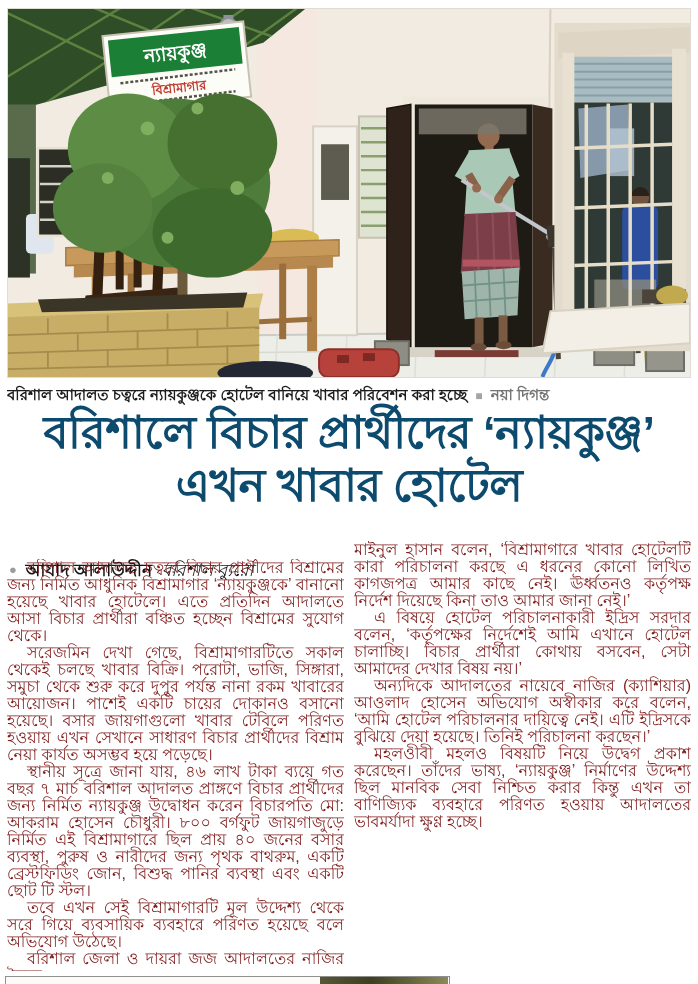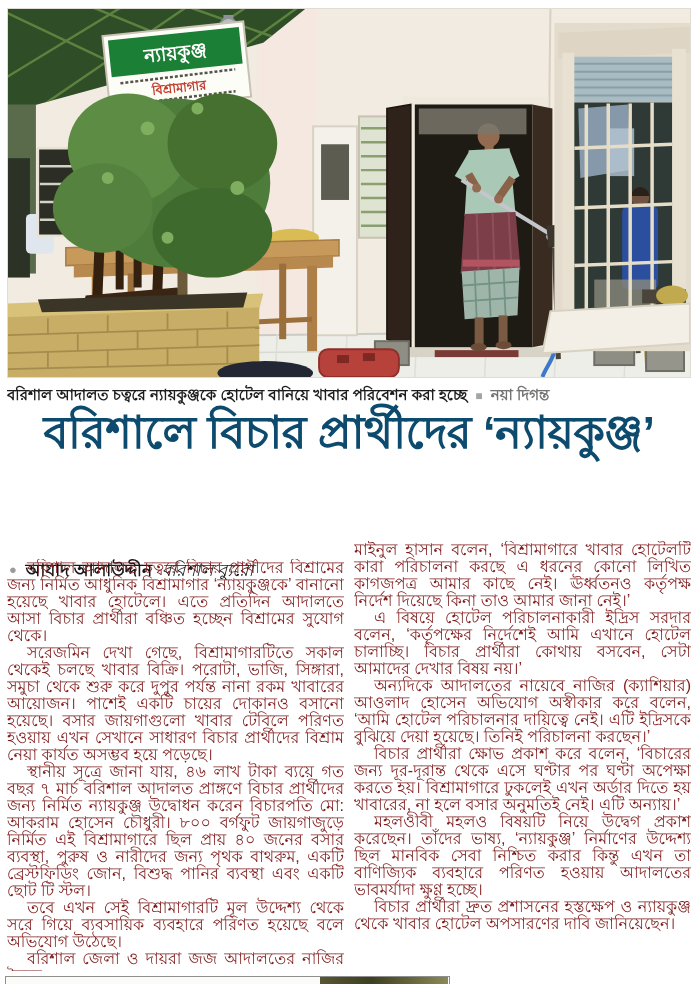--- a/index.html
+++ b/index.html
@@ -312,41 +312,40 @@
   </figure>
 
   <div class="caption">
     <span>বরিশাল আদালত চত্বরে ন্যায়কুঞ্জকে হোটেল বানিয়ে খাবার পরিবেশন করা হচ্ছে</span>
     <span class="sep">■</span>
     <span class="credit">নয়া দিগন্ত</span>
   </div>
 
   <h1 class="headline">
     <span>বরিশালে বিচার প্রার্থীদের ‘ন্যায়কুঞ্জ’</span><br>
+    <span>এখন খাবার হোটেল</span>
   </h1>
 
   <div class="byline">
     <span class="dot">●</span>
     <span class="author">আযাদ আলাউদ্দীন</span>
     <span class="bureau">বরিশাল ব্যুরো</span>
   </div>
 
   <div class="col col-left">
       <p>বরিশাল আদালত চত্বরে বিচার প্রার্থীদের বিশ্রামের জন্য নির্মিত আধুনিক বিশ্রামাগার ‘ন্যায়কুঞ্জকে’ বানানো হয়েছে খাবার হোটেলে। এতে প্রতিদিন আদালতে আসা বিচার প্রার্থীরা বঞ্চিত হচ্ছেন বিশ্রামের সুযোগ থেকে।</p>
       <p>সরেজমিন দেখা গেছে, বিশ্রামাগারটিতে সকাল থেকেই চলছে খাবার বিক্রি। পরোটা, ভাজি, সিঙ্গারা, সমুচা থেকে শুরু করে দুপুর পর্যন্ত নানা রকম খাবারের আয়োজন। পাশেই একটি চায়ের দোকানও বসানো হয়েছে। বসার জায়গাগুলো খাবার টেবিলে পরিণত হওয়ায় এখন সেখানে সাধারণ বিচার প্রার্থীদের বিশ্রাম নেয়া কার্যত অসম্ভব হয়ে পড়েছে।</p>
       <p>স্থানীয় সূত্রে জানা যায়, ৪৬ লাখ টাকা ব্যয়ে গত বছর ৭ মার্চ বরিশাল আদালত প্রাঙ্গণে বিচার প্রার্থীদের জন্য নির্মিত ন্যায়কুঞ্জ উদ্বোধন করেন বিচারপতি মো: আকরাম হোসেন চৌধুরী। ৮০০ বর্গফুট জায়গাজুড়ে নির্মিত এই বিশ্রামাগারে ছিল প্রায় ৪০ জনের বসার ব্যবস্থা, পুরুষ ও নারীদের জন্য পৃথক বাথরুম, একটি ব্রেস্টফিডিং জোন, বিশুদ্ধ পানির ব্যবস্থা এবং একটি ছোট টি স্টল।</p>
       <p>তবে এখন সেই বিশ্রামাগারটি মূল উদ্দেশ্য থেকে সরে গিয়ে ব্যবসায়িক ব্যবহারে পরিণত হয়েছে বলে অভিযোগ উঠেছে।</p>
       <p>বরিশাল জেলা ও দায়রা জজ আদালতের নাজির সৈয়দ</p>
     </div>
   <div class="col col-right">
       <p>মাইনুল হাসান বলেন, ‘বিশ্রামাগারে খাবার হোটেলটি কারা পরিচালনা করছে এ ধরনের কোনো লিখিত কাগজপত্র আমার কাছে নেই। ঊর্ধ্বতনও কর্তৃপক্ষ নির্দেশ দিয়েছে কিনা তাও আমার জানা নেই।’</p>
       <p>এ বিষয়ে হোটেল পরিচালনাকারী ইদ্রিস সরদার বলেন, ‘কর্তৃপক্ষের নির্দেশেই আমি এখানে হোটেল চালাচ্ছি। বিচার প্রার্থীরা কোথায় বসবেন, সেটা আমাদের দেখার বিষয় নয়।’</p>
       <p>অন্যদিকে আদালতের নায়েবে নাজির (ক্যাশিয়ার) আওলাদ হোসেন অভিযোগ অস্বীকার করে বলেন, ‘আমি হোটেল পরিচালনার দায়িত্বে নেই। এটি ইদ্রিসকে বুঝিয়ে দেয়া হয়েছে। তিনিই পরিচালনা করছেন।’</p>
-      <p>বিচার প্রার্থীরা ক্ষোভ প্রকাশ করে বলেন, ‘বিচারের জন্য দূর-দূরান্ত থেকে এসে ঘণ্টার পর ঘণ্টা অপেক্ষা করতে হয়। বিশ্রামাগারে ঢুকলেই এখন অর্ডার দিতে হয় খাবারের, না হলে বসার অনুমতিই নেই। এটি অন্যায়।’</p>
       <p>মহলওীবী মহলও বিষয়টি নিয়ে উদ্বেগ প্রকাশ করেছেন। তাঁদের ভাষ্য, ‘ন্যায়কুঞ্জ’ নির্মাণের উদ্দেশ্য ছিল মানবিক সেবা নিশ্চিত করার কিন্তু এখন তা বাণিজ্যিক ব্যবহারে পরিণত হওয়ায় আদালতের ভাবমর্যাদা ক্ষুণ্ণ হচ্ছে।</p>
-      <p>বিচার প্রার্থীরা দ্রুত প্রশাসনের হস্তক্ষেপ ও ন্যায়কুঞ্জ থেকে খাবার হোটেল অপসারণের দাবি জানিয়েছেন।</p>
     </div>
 
   <div class="next-frag">
     <div class="frag-img"></div>
   </div>
 
 </div>
 
 </body></html>

